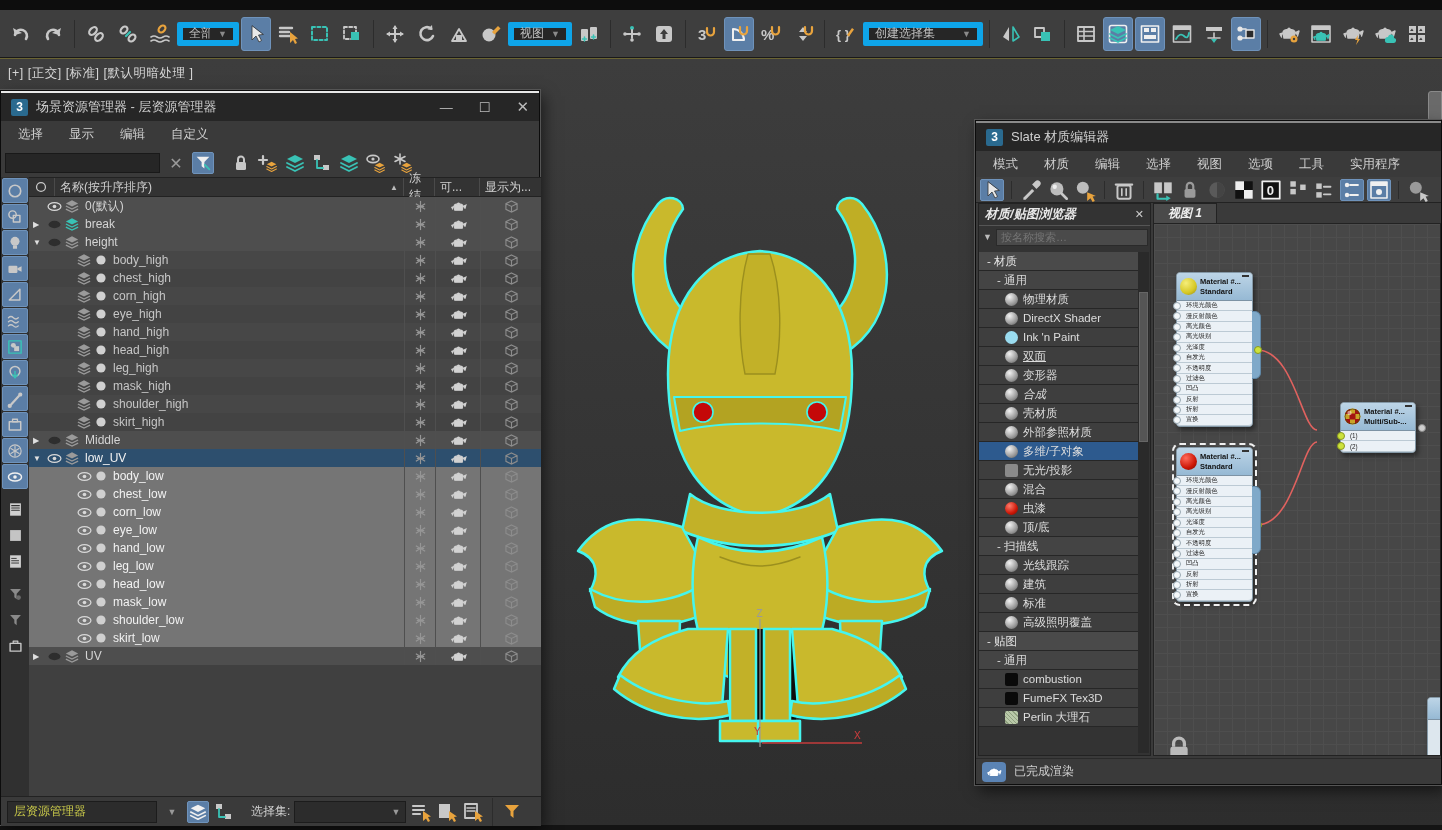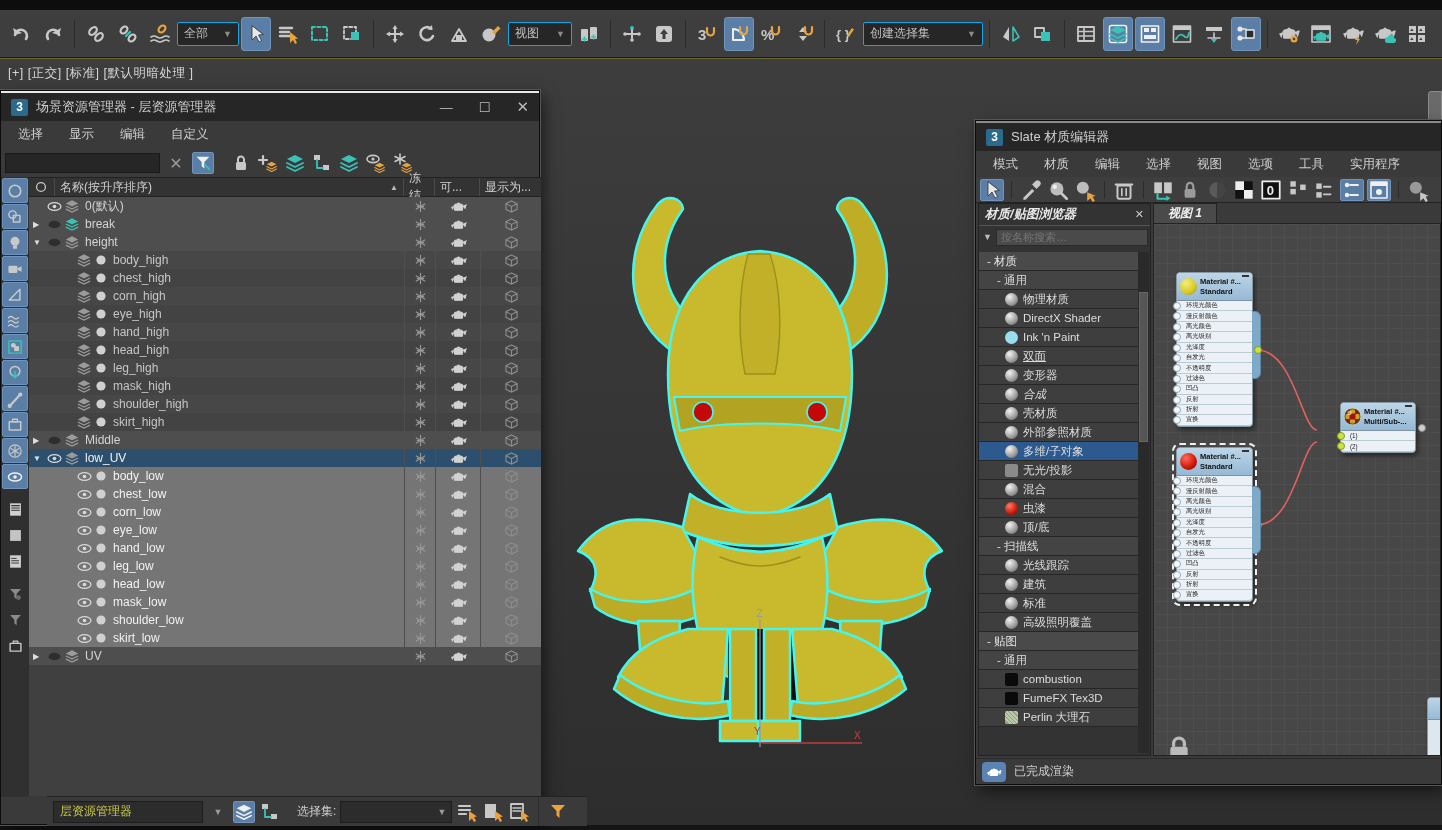--- a/index.html
+++ b/index.html
@@ -8,21 +8,21 @@
   .abs{position:absolute;}
   
   #topstrip{left:0;top:0;width:1442px;height:10px;background:#0d0d0d;}
   #toolbar{left:0;top:10px;width:1442px;height:48px;background:#3e3e3e;border-bottom:1px solid #191919;
     display:flex;align-items:center;padding:0 6px;gap:2px;}
   .tbtn{width:30px;height:34px;border-radius:3px;display:flex;align-items:center;justify-content:center;
     color:#c8c8c8;font-size:17px;flex:0 0 auto;position:relative;}
   .tbtn.active{background:#5b7ea6;border:1px solid #6f93bb;}
   .tbtn .ic{width:22px;height:22px;display:block;}
   .tsep{width:1px;height:28px;background:#2c2c2c;margin:0 4px;flex:0 0 auto;}
-  .tdrop{height:24px;background:#262626;border:1px solid #0ea5e9;color:#c0c0c0;font-size:12px;
+  .tdrop{height:24px;background:#262626;border:6px solid #0ea5e9;color:#c0c0c0;font-size:12px;
     display:flex;align-items:center;padding:0 6px;gap:8px;flex:0 0 auto;border-radius:2px;}
   .tdrop .car{color:#8a8a8a;font-size:9px;}
   
   #viewport{left:0;top:58px;width:1442px;height:767px;background:linear-gradient(#3d3d3d,#2d2d2d);
     border-top:1px solid #6b6433;}
   #vplabel{left:8px;top:6px;color:#d6d6d6;font-size:12.5px;letter-spacing:.5px;}
   #cmdtab{left:1428px;top:32px;width:14px;height:30px;background:#6a6a6a;border-radius:3px 0 0 3px;
     border:1px solid #8a8a8a;}
   #bottomstrip{left:0;top:825px;width:1442px;height:5px;background:#141414;}
   
@@ -46,21 +46,21 @@
   .fbtn{width:26px;height:25px;margin:1px;display:flex;align-items:center;justify-content:center;}
   .fbtn.on{background:#5b7ea6;border:1px solid #6f93bb;border-radius:2px;}
   #sx-tree{left:28px;top:106px;width:512px;height:468px;overflow:hidden;background:#15803d;}
   .trow{height:18px;display:flex;align-items:center;font-size:12px;color:#c9c9c9;position:relative;}
   .trow .nm{white-space:nowrap;}
   .tcell{position:absolute;top:0;height:18px;display:flex;align-items:center;justify-content:center;}
   .cfrz{left:375px;width:31px;border-left:1px solid #4f4f4f;}
   .cvis{left:406px;width:45px;border-left:1px solid #4f4f4f;}
   .cdsp{left:451px;width:61px;border-left:1px solid #4f4f4f;}
   #sx-footer{left:0;top:705px;width:540px;height:30px;background:#3a3a3a;border-top:1px solid #222;
-    display:flex;align-items:center;padding:0 6px;gap:4px;margin-left:46px;}
+    display:flex;align-items:center;padding:0 6px;gap:4px;}
   #sx-typedrop{width:150px;height:22px;background:#2c2c2c;border:1px solid #1c1c1c;display:flex;
     align-items:center;padding:0 6px;color:#c9c94a;font-size:12px;}
   #sx-selset{width:112px;height:22px;background:#2c2c2c;border:1px solid #1c1c1c;display:flex;align-items:center;padding:0 5px;}
   .flabel{color:#cfcfcf;font-size:12px;}
   #sx-empty{left:28px;top:574px;width:512px;height:131px;background:#404040;}
   
   #me{left:975px;top:120px;width:467px;height:665px;}
   #me-toolbar{left:0;top:56px;width:465px;height:26px;background:#3e3e3e;border-bottom:1px solid #222;
     display:flex;align-items:center;padding:0 4px;gap:3px;}
   .sbtn{width:24px;height:22px;display:flex;align-items:center;justify-content:center;color:#c4c4c4;}

